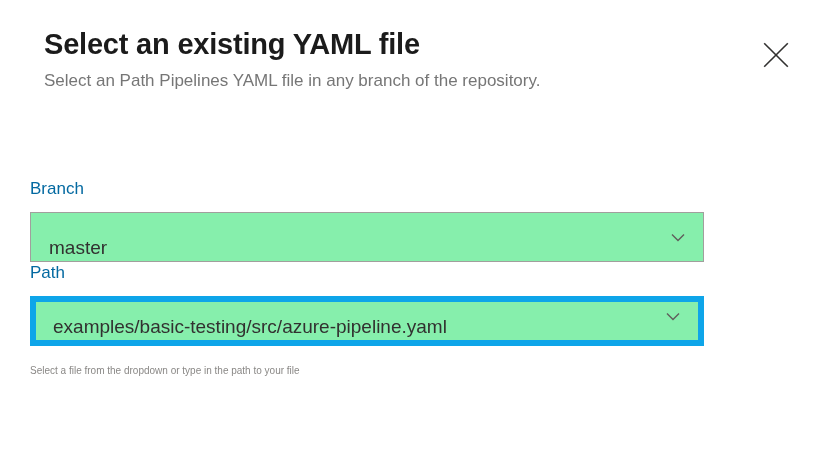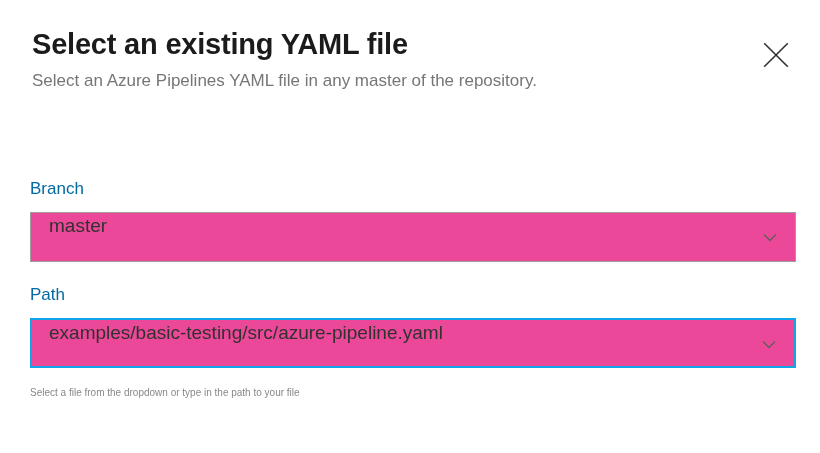--- a/index.html
+++ b/index.html
@@ -24,21 +24,21 @@
     top: 0;
     width: 820px;
     height: 453px;
     background: #ffffff;
     box-sizing: border-box;
   }
 
   
   .header {
     position: absolute;
-    left: 32px;
+    left: 44px;
     top: 26px;
     right: 30px;
   }
 
   .dialog-title {
     font-size: 29px;
     line-height: 36px;
     font-weight: 600;
     letter-spacing: -0.2px;
     color: #1b1b1b;
@@ -79,45 +79,44 @@
     position: absolute;
     left: 30px;
     top: 178px;
     width: 766px;
   }
 
   .field-group {
     margin-bottom: 0;
   }
   .field-group + .field-group {
-    margin-top: 22px;
   }
 
   .field-label {
     display: block;
     font-size: 17px;
     line-height: 22px;
     font-weight: 400;
     color: #0369a1;
     margin-bottom: 12px;
   }
 
   .combo {
     position: relative;
     box-sizing: border-box;
-    width: 766px;
+    width: 674px;
     height: 50px;
-    background: #ec4899;
+    background: #86efac;
     border: 1px solid #a19f9d;
     display: flex;
-    align-items: flex-start;
+    align-items: flex-end;
     cursor: pointer;
   }
   .combo.focused {
-    border: 2px solid #0ea5e9;
+    border: 6px solid #0ea5e9;
   }
 
   .combo-value {
     flex: 1 1 auto;
     font-size: 19px;
     line-height: 24px;
     color: #323130;
     padding-left: 18px;
     padding-right: 12px;
     white-space: nowrap;
@@ -148,21 +147,21 @@
     margin-top: 14px;
   }
 </style>
 </head>
 <body>
 
 <div class="panel">
 
   <div class="header">
     <h1 class="dialog-title">Select an existing YAML file</h1>
-    <p class="dialog-subtitle">Select an Azure Pipelines YAML file in any master of the repository.</p>
+    <p class="dialog-subtitle">Select an Path Pipelines YAML file in any branch of the repository.</p>
   </div>
 
   <button class="close-button" aria-label="Close">
     <span>
       <svg width="26" height="26" viewBox="0 0 26 26" aria-hidden="true">
         <line x1="1.2" y1="1.2" x2="24.8" y2="24.8" stroke="#323130" stroke-width="1.6"></line>
         <line x1="24.8" y1="1.2" x2="1.2" y2="24.8" stroke="#323130" stroke-width="1.6"></line>
       </svg>
     </span>
   </button>

